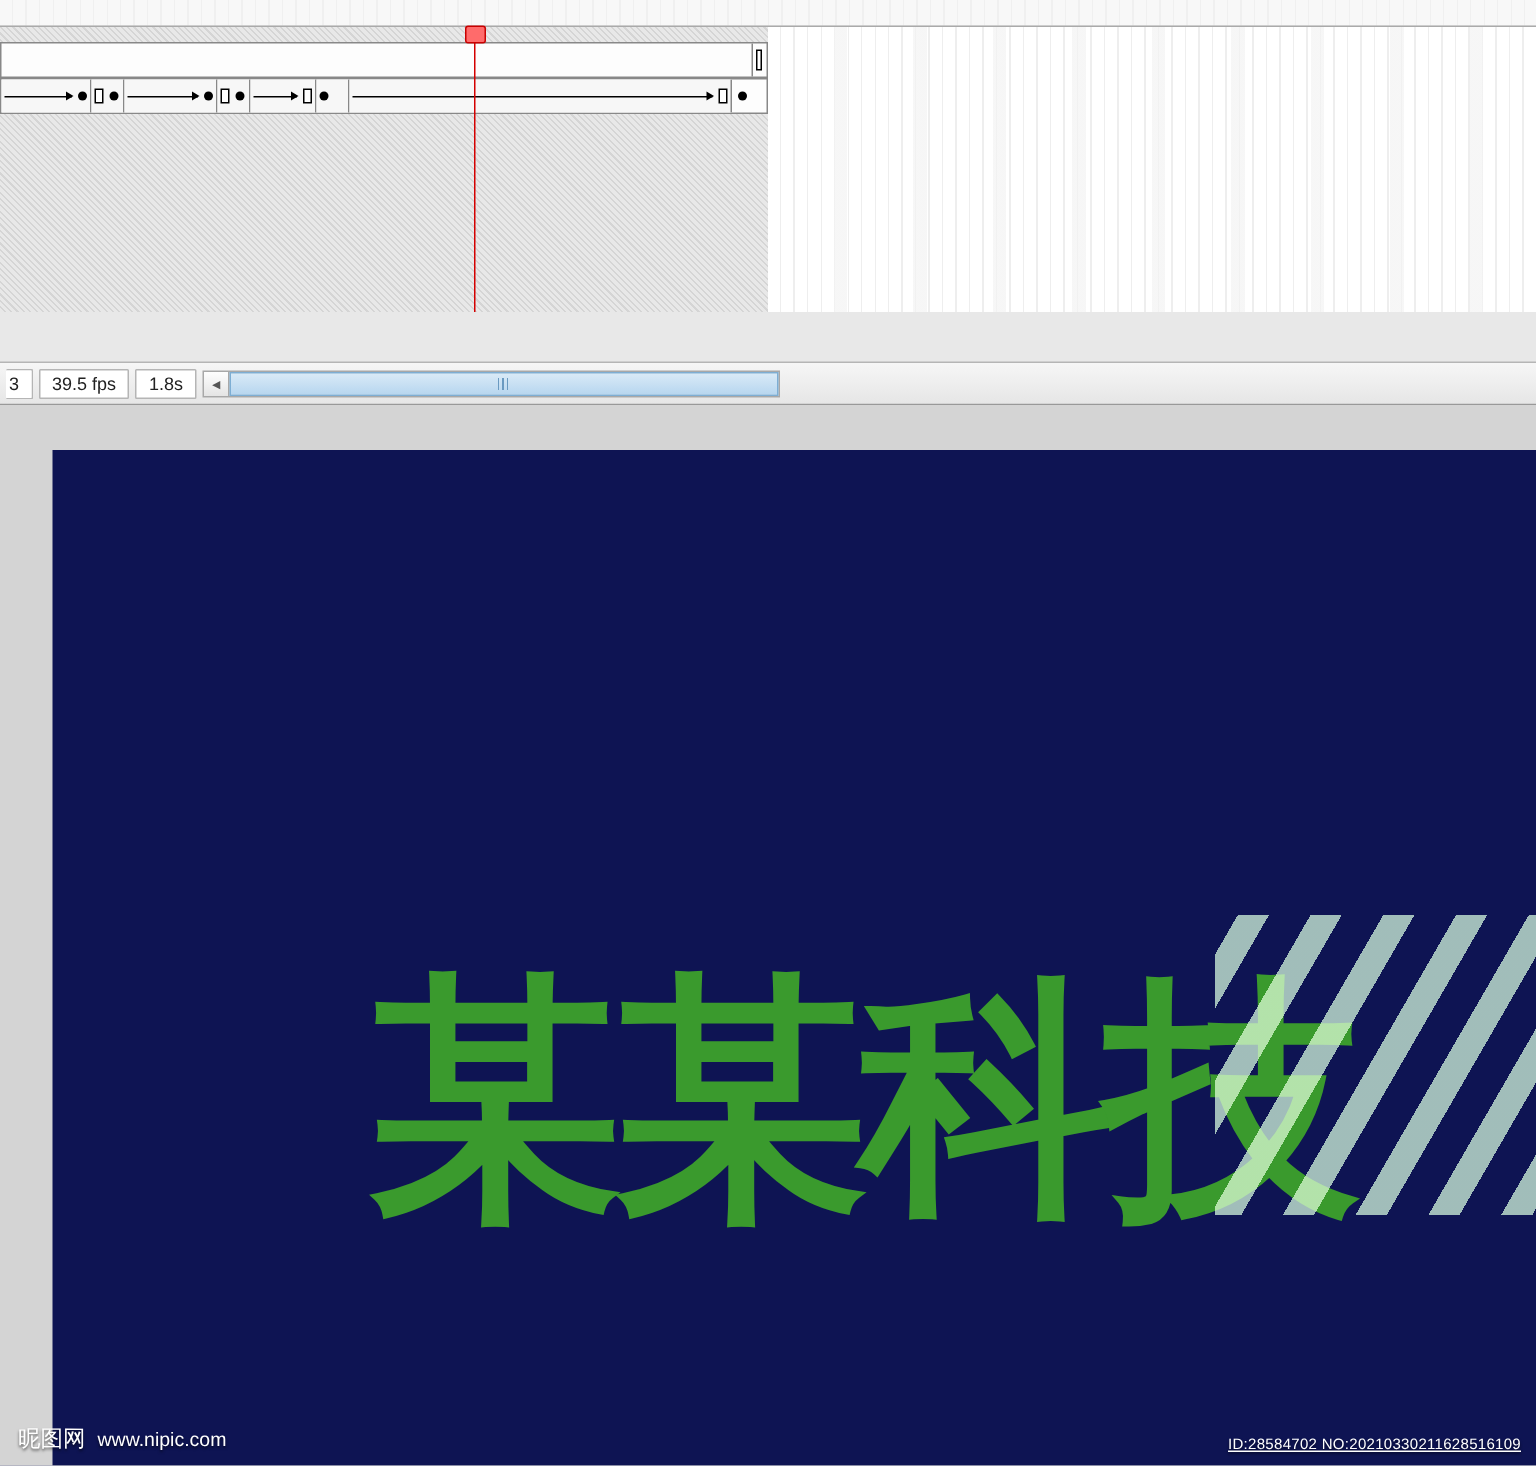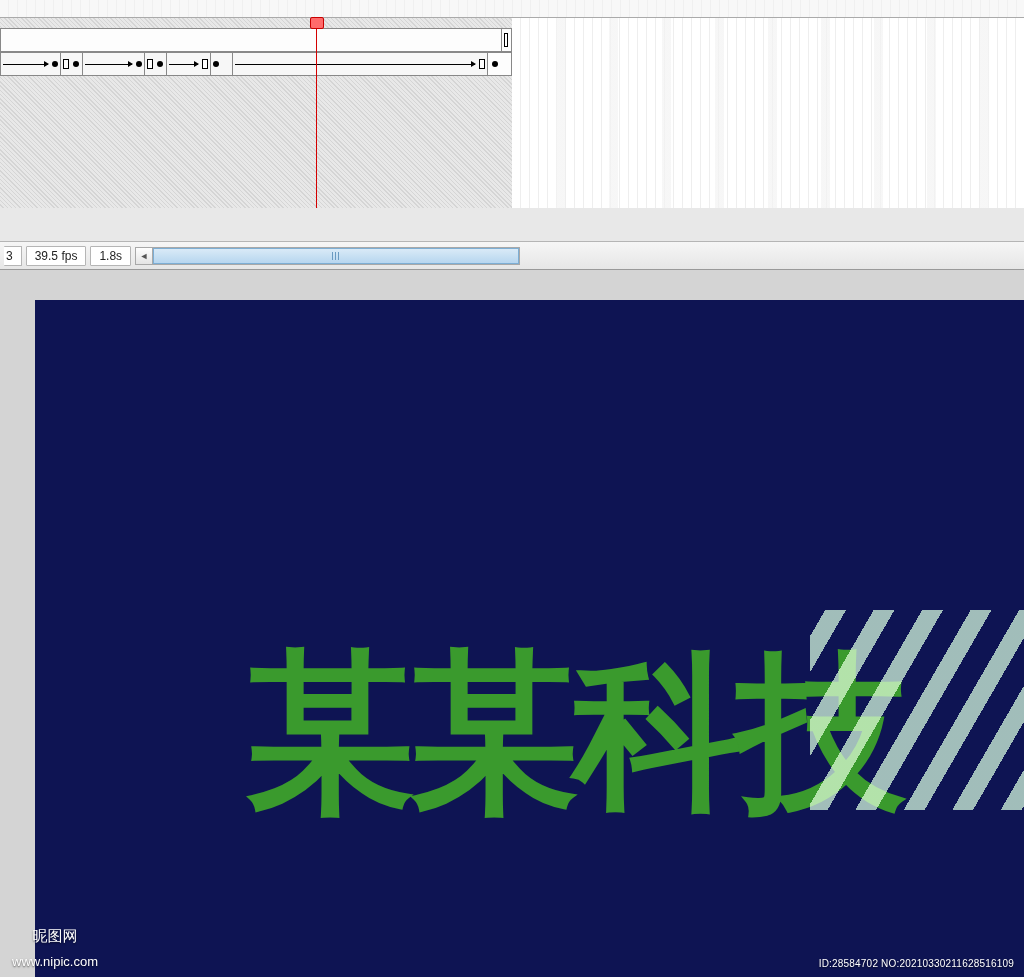--- a/index.html
+++ b/index.html
@@ -225,30 +225,30 @@
   
   .watermark {
     position: absolute;
     left: 12px; bottom: 8px;
     color: #fff;
     font-size: 13px;
     display: flex;
     align-items: center;
     gap: 8px;
     text-shadow: 0 1px 2px rgba(0,0,0,.6);
-    flex-direction: column;
   }
   .watermark .logo { font-size: 15px; font-weight: 500; }
   .watermark-id {
     position: absolute;
     right: 10px; bottom: 8px;
     color: #fff;
     font-size: 10px;
     text-shadow: 0 1px 2px rgba(0,0,0,.6);
     letter-spacing: 0.2px;
+    text-decoration: underline;
   }
 </style>
 </head>
 <body>
 
 <div class="timeline-panel">
   <div class="timeline-ruler"></div>
 
   <div class="timeline-layers">
     <div class="timeline-hatch"></div>

